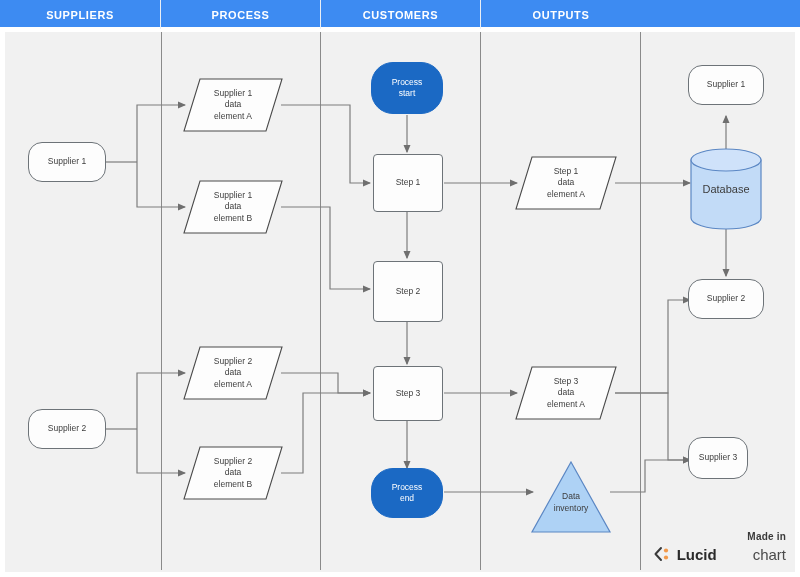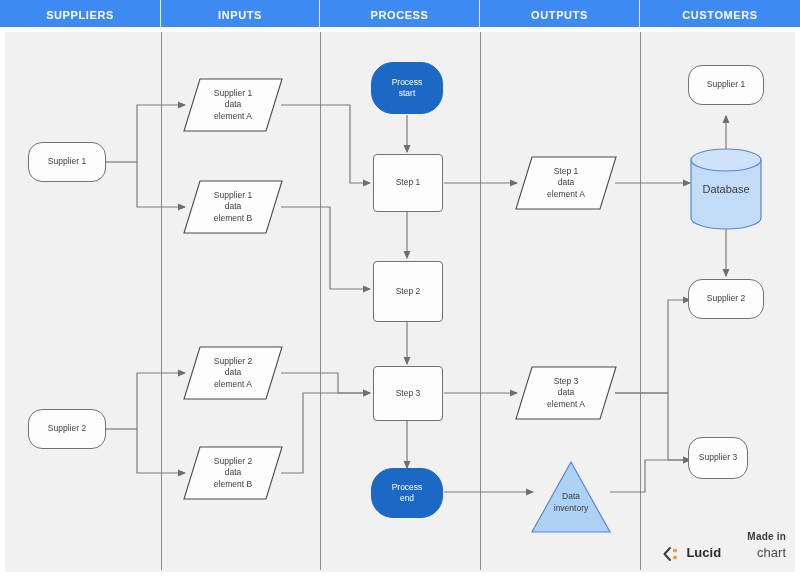--- a/index.html
+++ b/index.html
@@ -140,53 +140,50 @@
   #credit .made {
     font-size: 10px;
     font-weight: bold;
     color: #3a3a3a;
     margin-bottom: 3px;
     letter-spacing: 0.2px;
     margin-top: 12px;
   }
   #credit .wordmark {
     display: flex;
-    align-items: flex-start;
+    align-items: center;
     justify-content: flex-end;
-    font-size: 13px;
+    font-size: 15px;
     color: #2b2b2b;
   }
   #credit .lucid { font-weight: bold; }
   #credit .chart { font-weight: normal; color: #4a4a4a; margin-left: 36px; }
   #credit .logo {
     display: inline-flex;
     align-items: center;
     margin-right: 5px;
   }
 </style>
 </head>
 <body>
 
 <div id="canvas">
 
   <div id="header">
     <div class="hdr-cell" style="width:161px">
       <span>SUPPLIERS</span>
     </div>
-    <div class="hdr-cell" style="width:159px">
-      <span>INPUTS</span>
-    </div>
     <div class="hdr-cell" style="width:160px">
       <span>PROCESS</span>
     </div>
     <div class="hdr-cell" style="width:160px">
+      <span>CUSTOMERS</span>
+    </div>
+    <div class="hdr-cell" style="width:160px">
       <span>OUTPUTS</span>
-    </div>
-    <div class="hdr-cell" style="width:160px">
-      <span>CUSTOMERS</span>
     </div>
   </div>
 
   <div id="body">
     <div class="lane-div" style="left:156px"></div>
     <div class="lane-div" style="left:315px"></div>
     <div class="lane-div" style="left:475px"></div>
     <div class="lane-div" style="left:635px"></div>
   </div>
 

